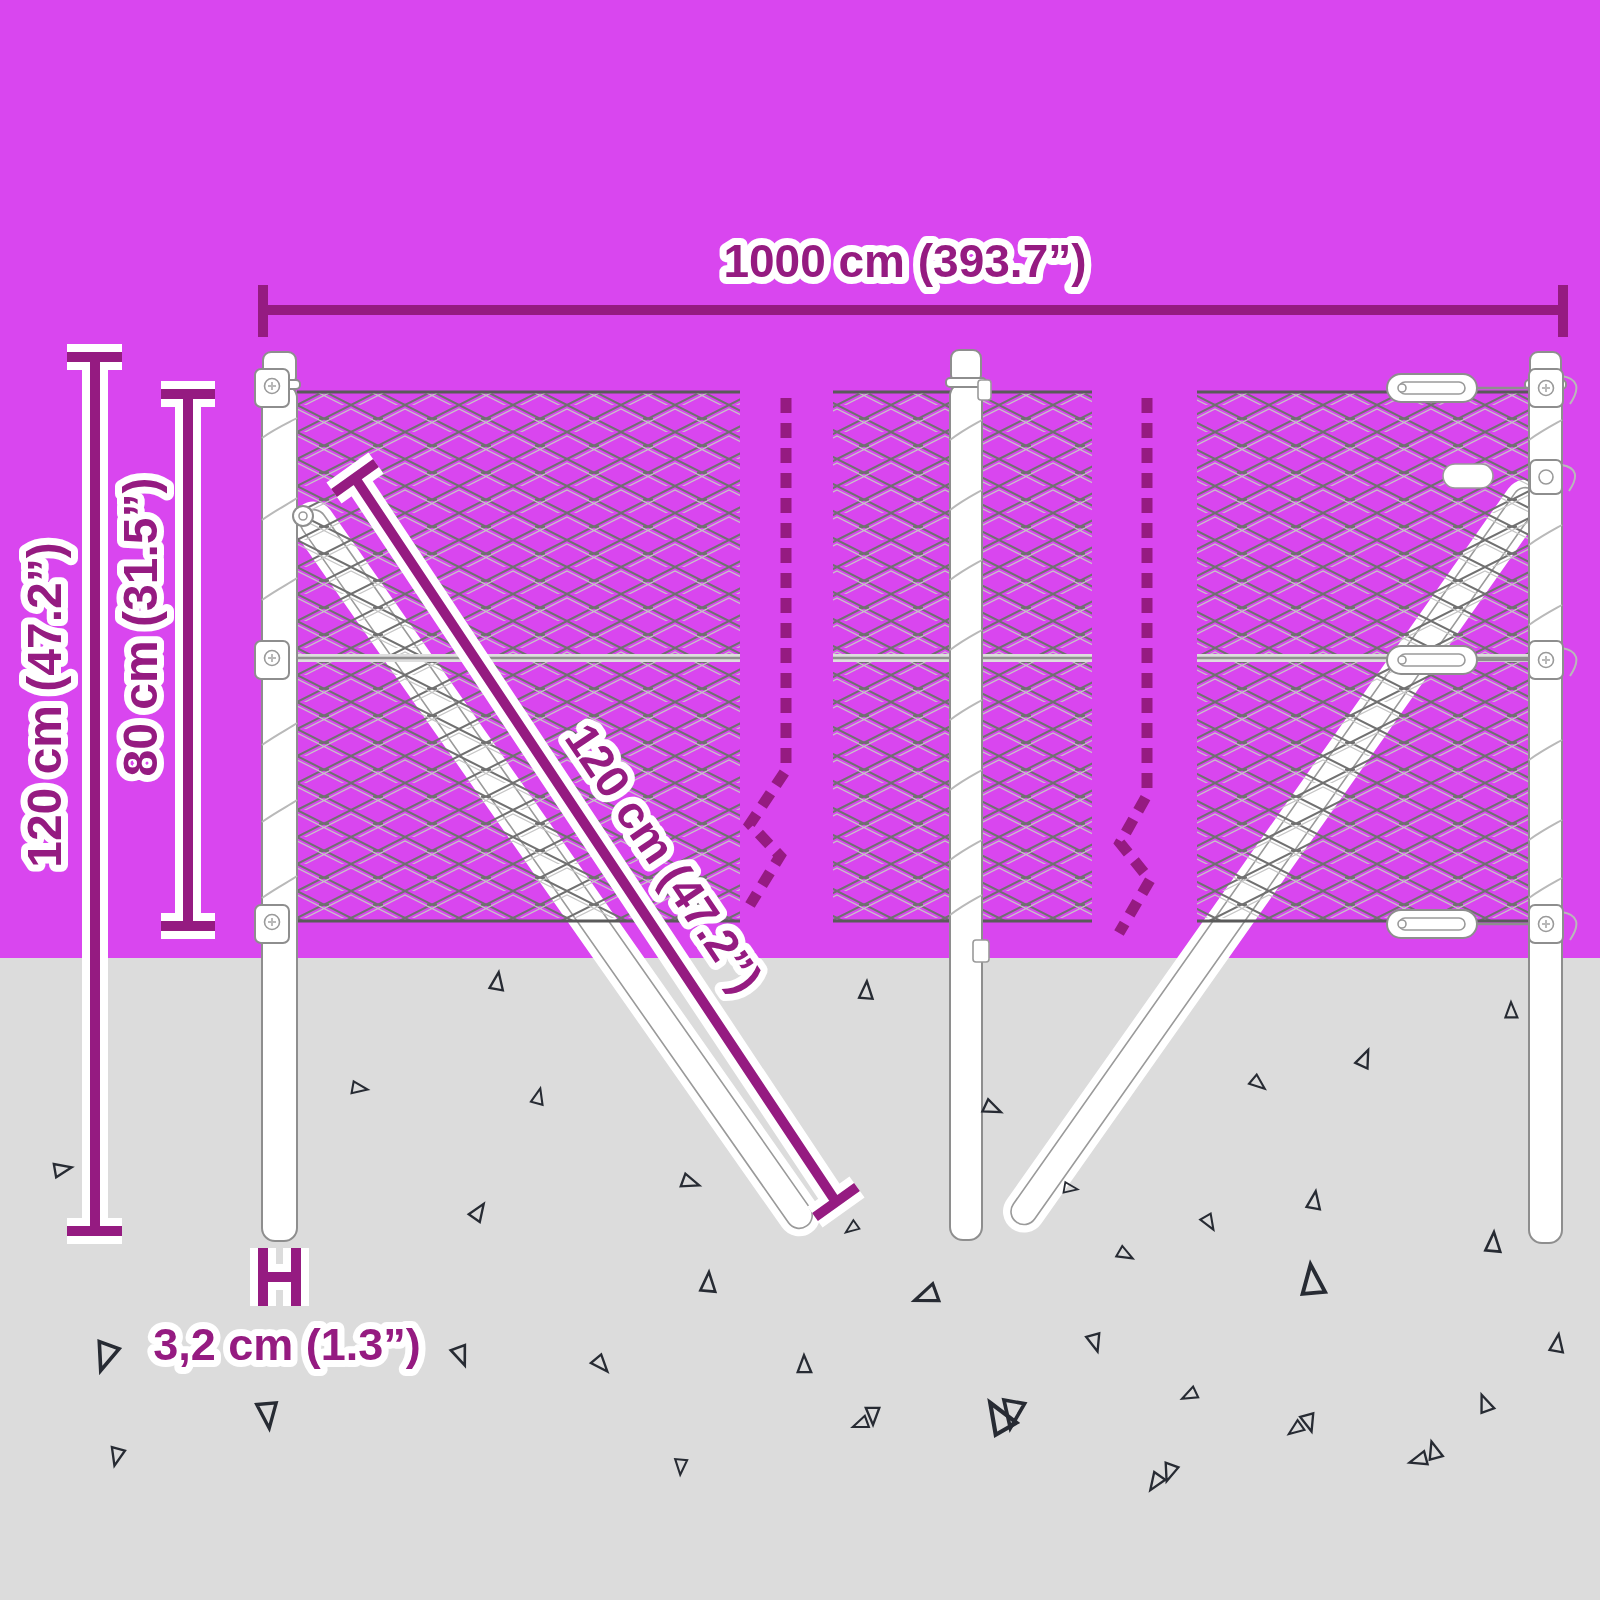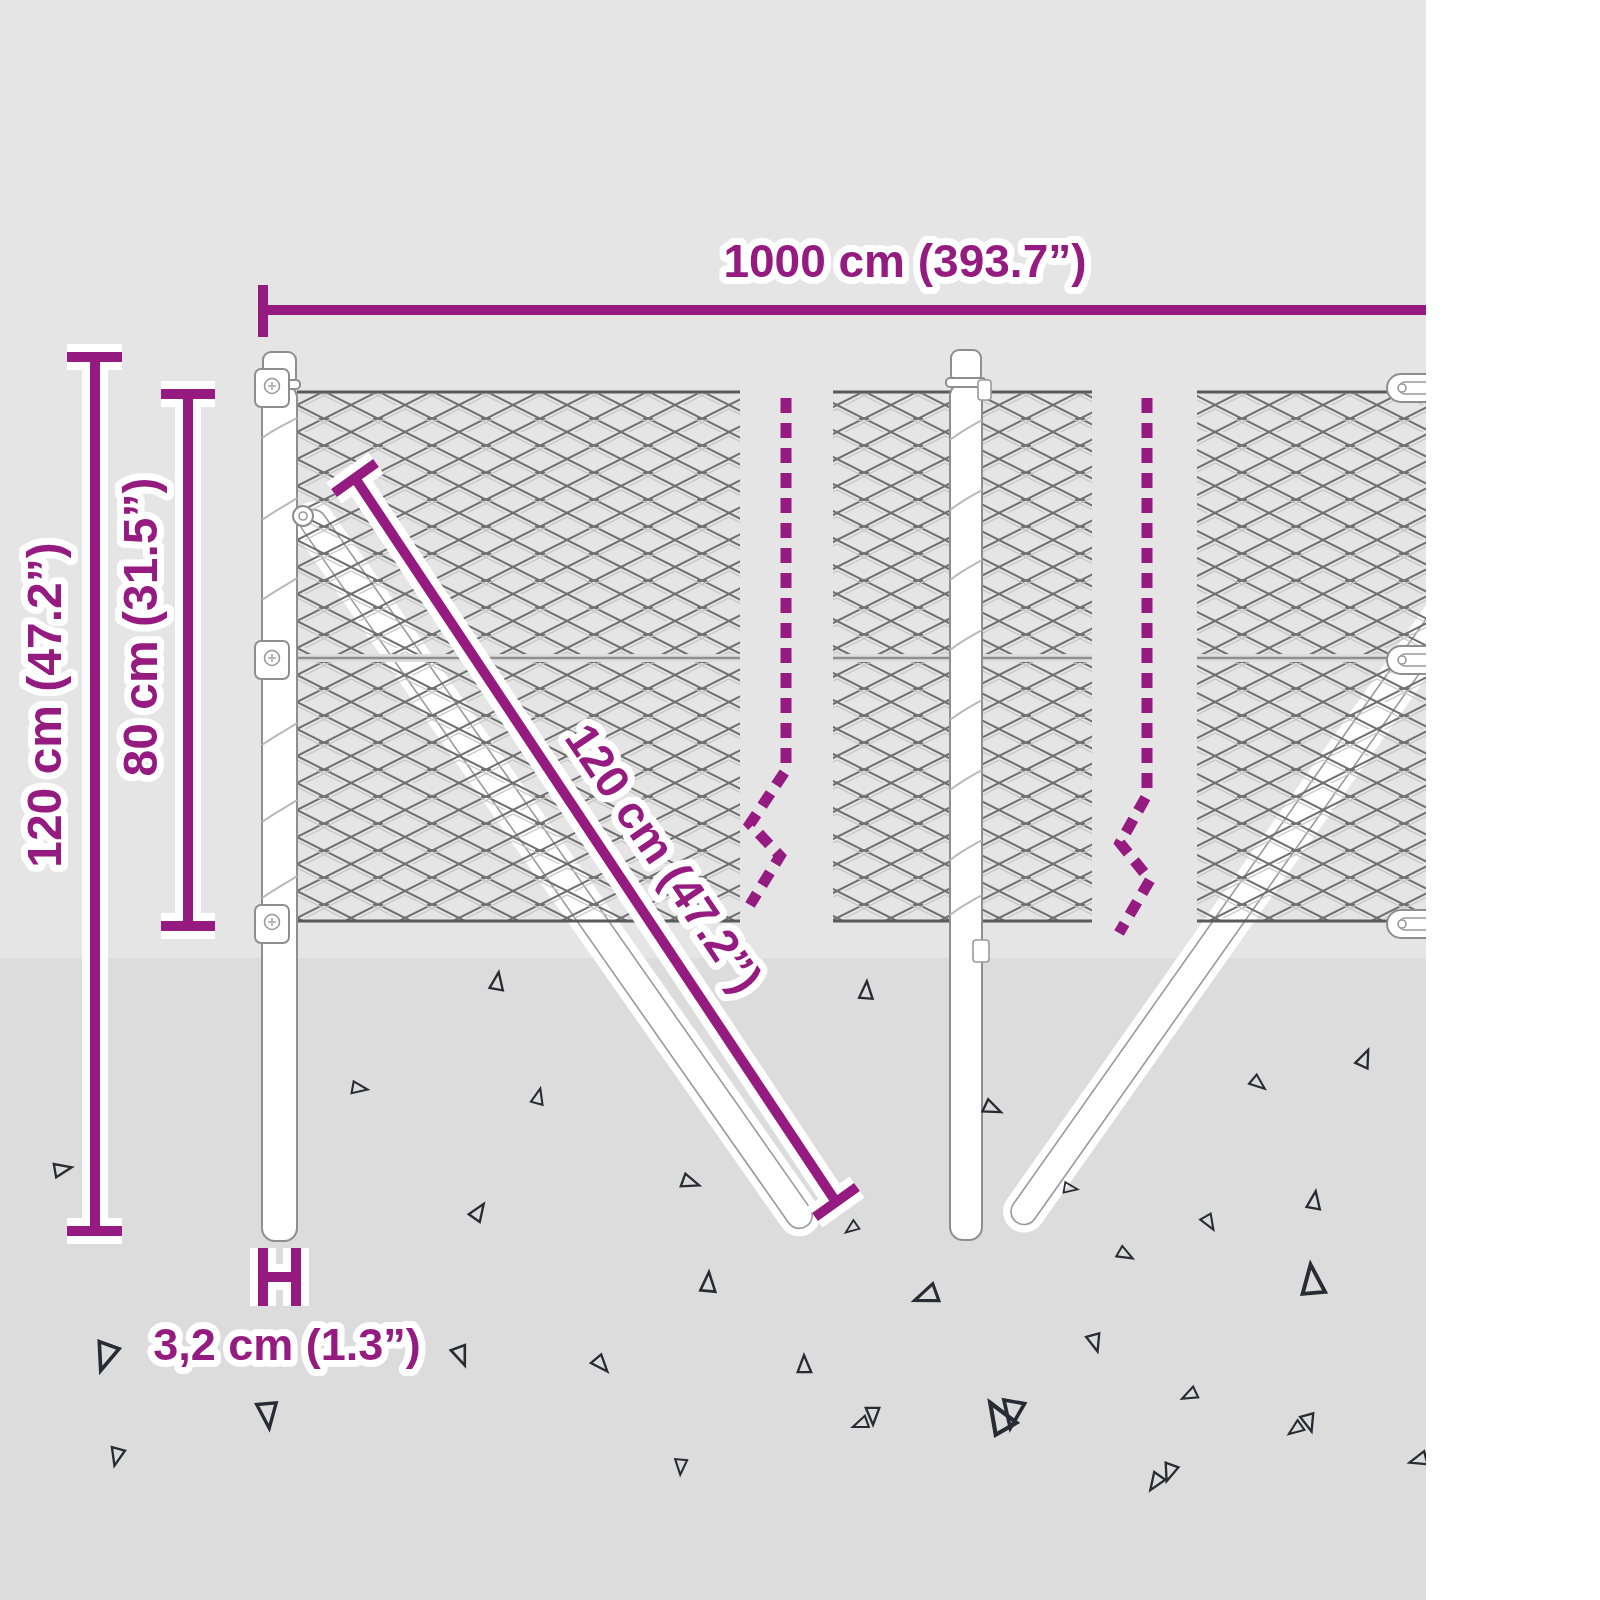--- a/index.html
+++ b/index.html
@@ -1,16 +1,16 @@
 <!DOCTYPE html>
 <html><head>
 <meta charset="utf-8">
 <style>
   html,body { margin:0; padding:0; background:#ffffff; }
-  .canvas { position:relative; width:1426px; height:1600px; background:#e5e5e5; overflow:hidden;
+  .canvas { position:relative; width:1600px; height:1600px; background:#d946ef; overflow:hidden;
             font-family:"Liberation Sans", sans-serif;text-align:center; }
   svg text { font-family:"Liberation Sans", sans-serif; }
   .tri { fill:none; stroke:#272b33; stroke-width:2.6; stroke-linejoin:miter; }
   .dim { stroke:#951B81; stroke-width:10; fill:none; }
   .dimhalo { stroke:#ffffff; stroke-width:26; fill:none; }
   .dimlabel { fill:#951B81; font-weight:bold; paint-order:stroke; stroke:#ffffff;
               stroke-width:14px; stroke-linejoin:round; }
   .metal { fill:#ffffff; stroke:#8e8e8e; stroke-width:2; }
   .metal-thin { fill:#ffffff; stroke:#9a9a9a; stroke-width:1.6; }
   .bracehalo { fill:#ffffff; stroke:#ffffff; stroke-width:16; }

